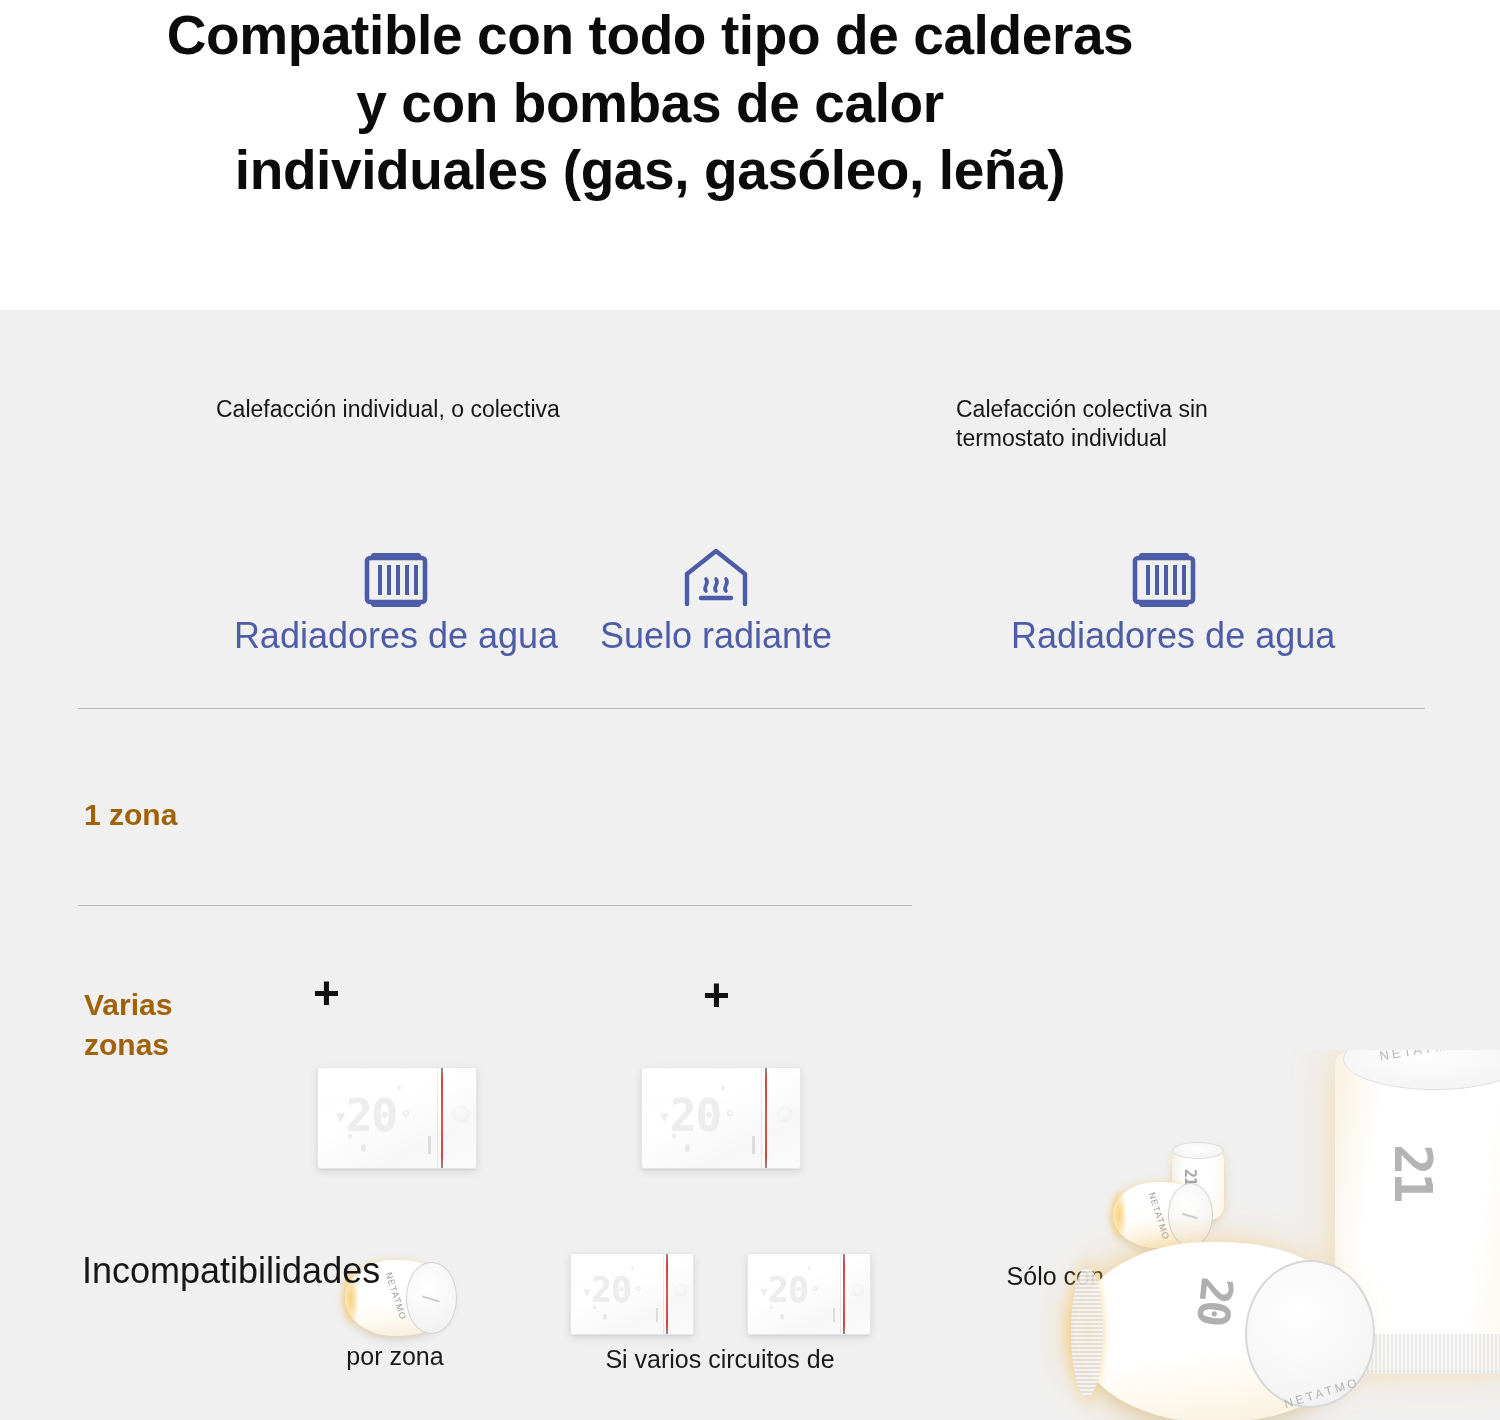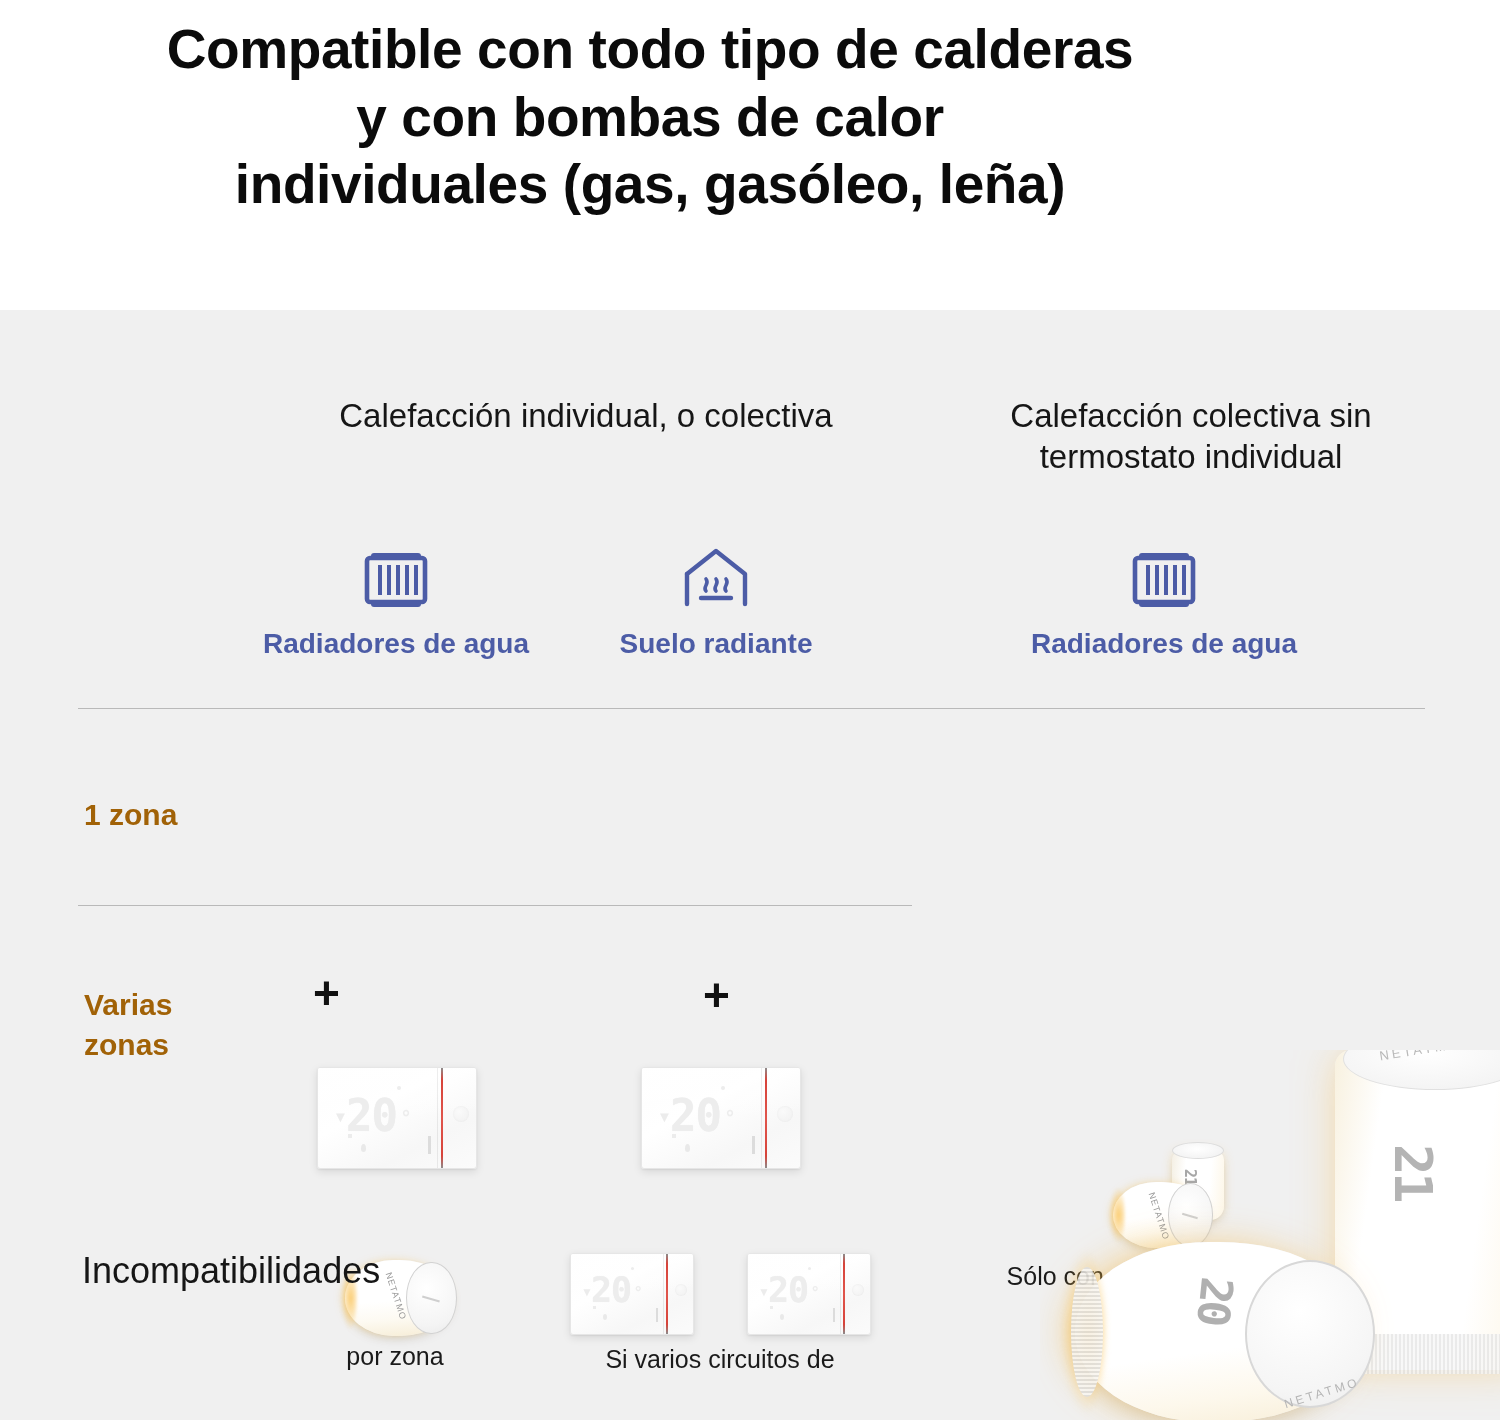--- a/index.html
+++ b/index.html
@@ -10,21 +10,21 @@
     color:#111111;
     overflow:hidden;
     position:relative;
   }
 
   
   .headline{
     position:absolute;left:0;top:0;width:1300px;height:310px;
     background:#ffffff;
     display:flex;align-items:flex-start;justify-content:center;
-    padding-top:16px;box-sizing:border-box;
+    padding-top:2px;box-sizing:border-box;
   }
   .headline h1{
     margin:0;
     font-size:55px;
     line-height:1.23;
     font-weight:bold;
     text-align:center;
     letter-spacing:-0.4px;
     color:#0b0b0b;
     max-width:1100px;
@@ -34,34 +34,33 @@
   
   .panel{
     position:absolute;left:0;top:310px;width:1500px;height:1110px;
     background:#f0f0f0;
     overflow:hidden;
   }
 
   
   .col-head{
     position:absolute;
-    font-size:33px;line-height:1.25;
+    font-size:23px;line-height:1.25;
     color:#161616;
-    text-align:center;
+    text-align:left;
     font-weight:normal;
   }
   .col-head.left{left:216px;top:85px;width:740px;}
   .col-head.right{left:956px;top:85px;width:470px;}
 
   
   .iconcell{position:absolute;text-align:center;}
   .iconcell .glyph{height:72px;display:flex;align-items:center;justify-content:center;}
   .iconcell .cap{
-    margin-top:13px;
-    font-size:28px;font-weight:bold;color:#4c5ca6;
+    font-size:36px;font-weight:normal;color:#4c5ca6;
     white-space:nowrap;
   }
   .ic-rad-left{left:226px;top:233px;width:340px;}
   .ic-floor{left:566px;top:233px;width:300px;}
   .ic-rad-right{left:1011px;top:233px;width:306px;}
 
   
   .divider{position:absolute;height:1px;background:#b9b9b9;}
   .div-1{left:78px;top:398px;width:1347px;}
   .div-2{left:78px;top:595px;width:834px;}

